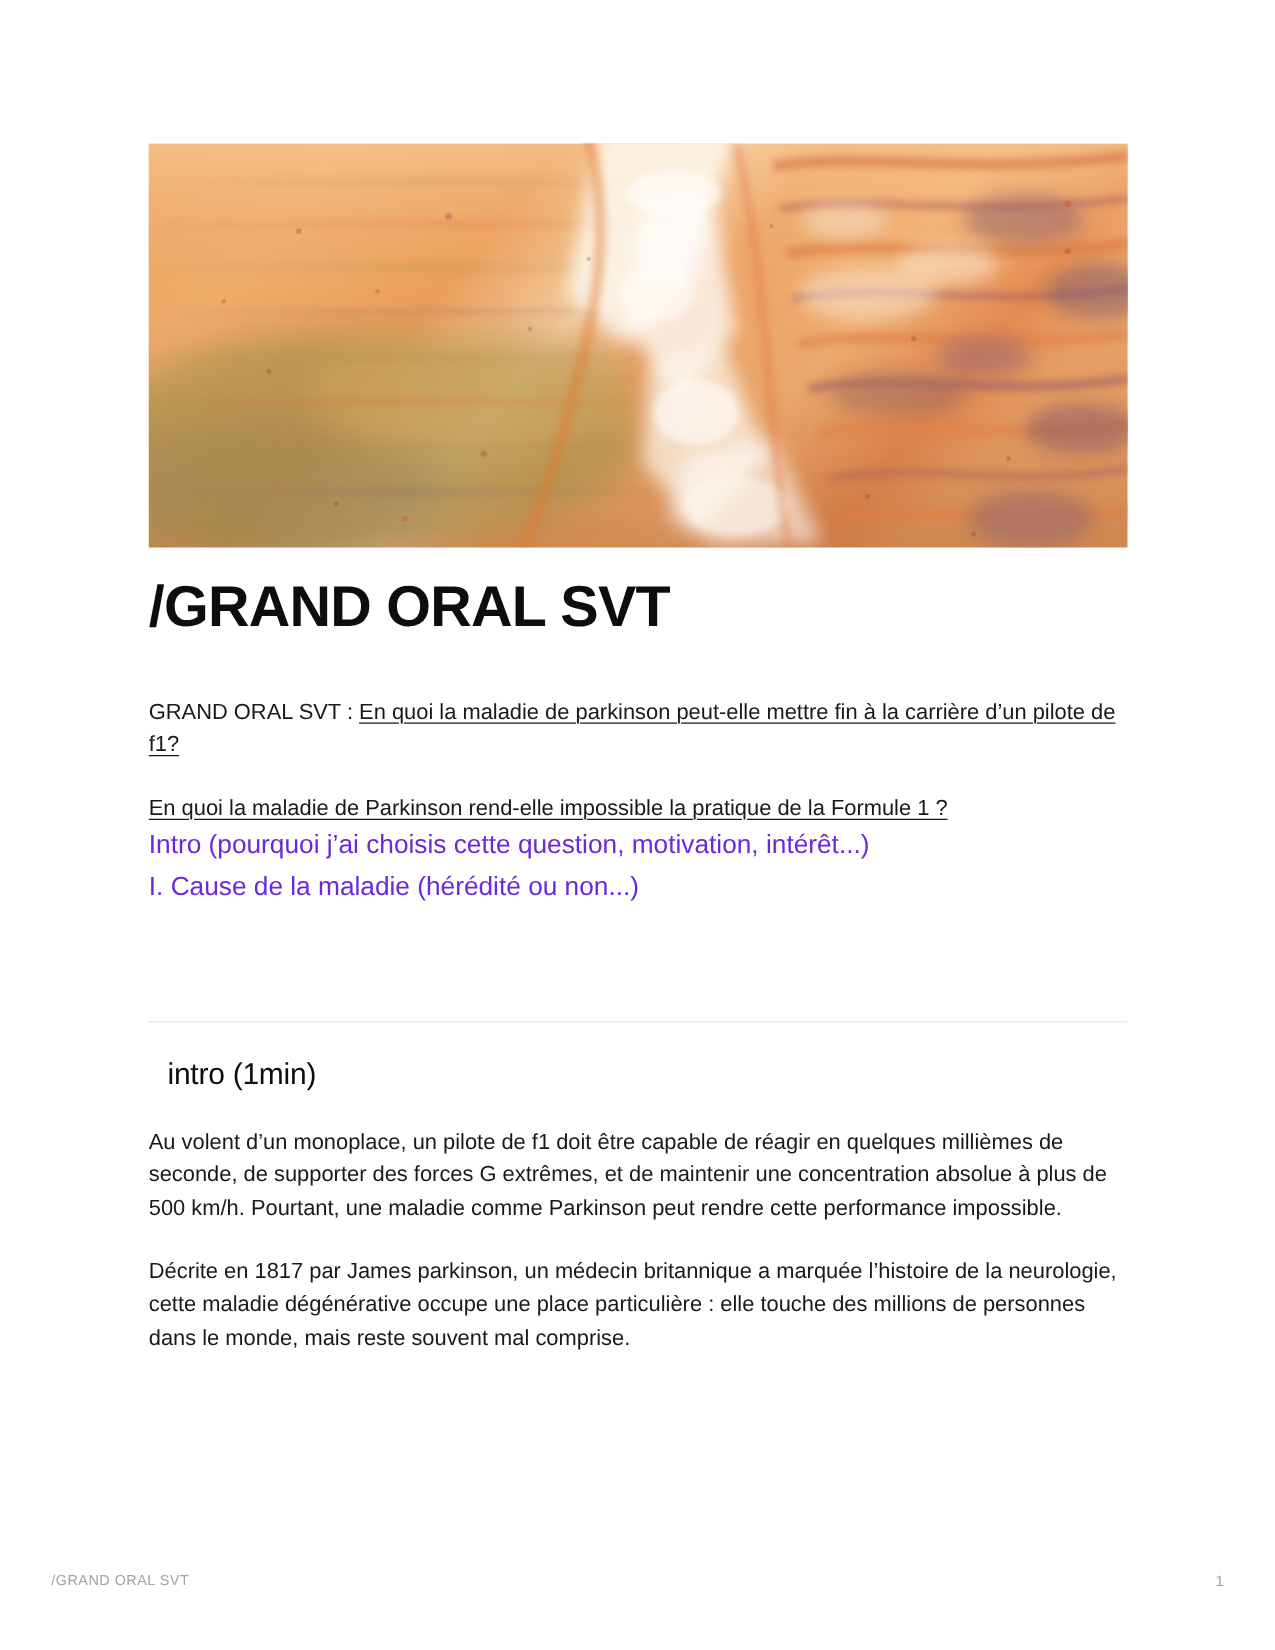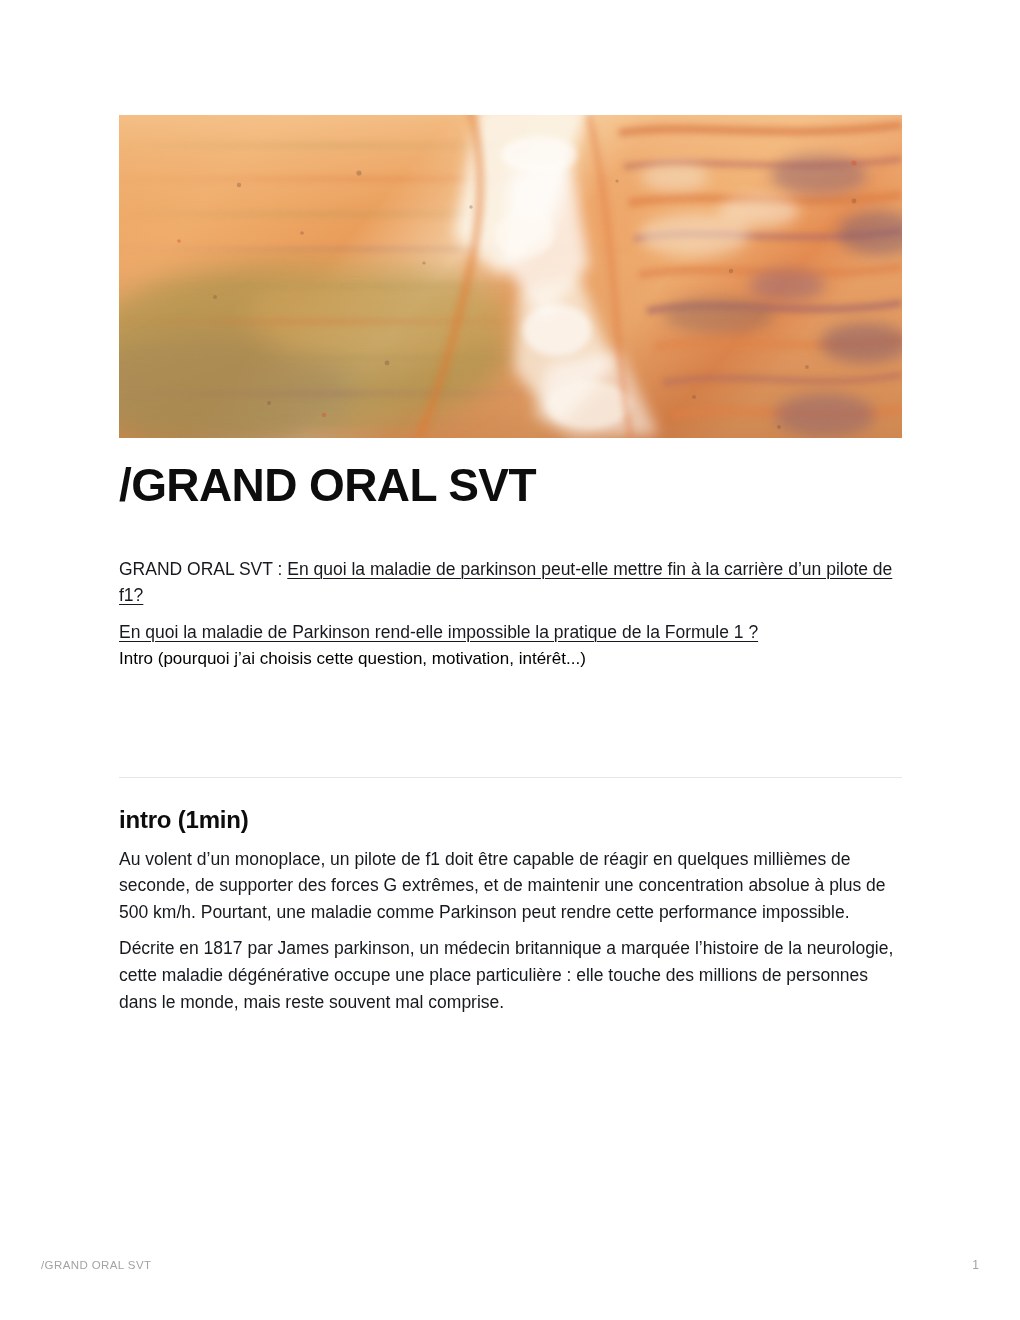--- a/index.html
+++ b/index.html
@@ -58,49 +58,49 @@
   }
 
   .para {
     font-size: 17.5px;
     line-height: 1.52;
     margin: 0;
     color: #16191d;
   }
 
   .block-gap-lg { margin-top: 44px; }
-  .block-gap-md { margin-top: 10px; }
+  .block-gap-md { margin-top: 24px; }
 
   .bold { font-weight: 400; }
   .uline {
     text-decoration: underline;
     text-underline-offset: 3px;
     text-decoration-thickness: 1px;
   }
 
   .outline-list {
-    font-size: 17px;
+    font-size: 21px;
     line-height: 1.62;
     margin: 0;
-    color: #000000;
+    color: #6d28d9;
   }
 
   .divider {
     border: 0;
     border-top: 1px solid #e6e6e6;
     margin: 22px 0 0 0;
     width: 100%;
     height: 0;
   }
 
   .section-heading {
     font-size: 24px;
     line-height: 1.3;
-    font-weight: 700;
-    margin: 26px 0 0 0;
+    font-weight: 400;
+    margin: 26px 0 0 15px;
     letter-spacing: -0.2px;
     color: #0d0d0d;
   }
 
   
   .footer {
     position: absolute;
     left: 41px;
     right: 41px;
     top: 1255px;
@@ -271,21 +271,21 @@
     <h1 class="doc-title">/GRAND ORAL SVT</h1>
 
     <p class="para block-gap-lg">
       <span class="bold">GRAND ORAL SVT</span><span> : </span><span class="uline">En quoi la maladie de parkinson peut-elle mettre fin à la carrière d’un pilote de f1? </span>
     </p>
 
     <p class="para block-gap-md bold uline">En quoi la maladie de Parkinson rend-elle impossible la pratique de la Formule 1 ?</p>
 
     <p class="outline-list block-gap-md">
       <span>Intro (pourquoi j’ai choisis cette question, motivation, intérêt...)</span><br>
-      <br>
+      <span>I. Cause de la maladie (hérédité ou non...)</span><br>
       <br>
       <br>
     </p>
 
     <hr class="divider">
 
     <h2 class="section-heading">intro (1min)</h2>
 
     <p class="para block-gap-md">Au volent d’un monoplace, un pilote de f1 doit être capable de réagir en quelques millièmes de seconde, de supporter des forces G extrêmes, et de maintenir une concentration absolue à plus de 500 km/h. Pourtant, une maladie comme Parkinson peut rendre cette performance impossible.</p>
 

